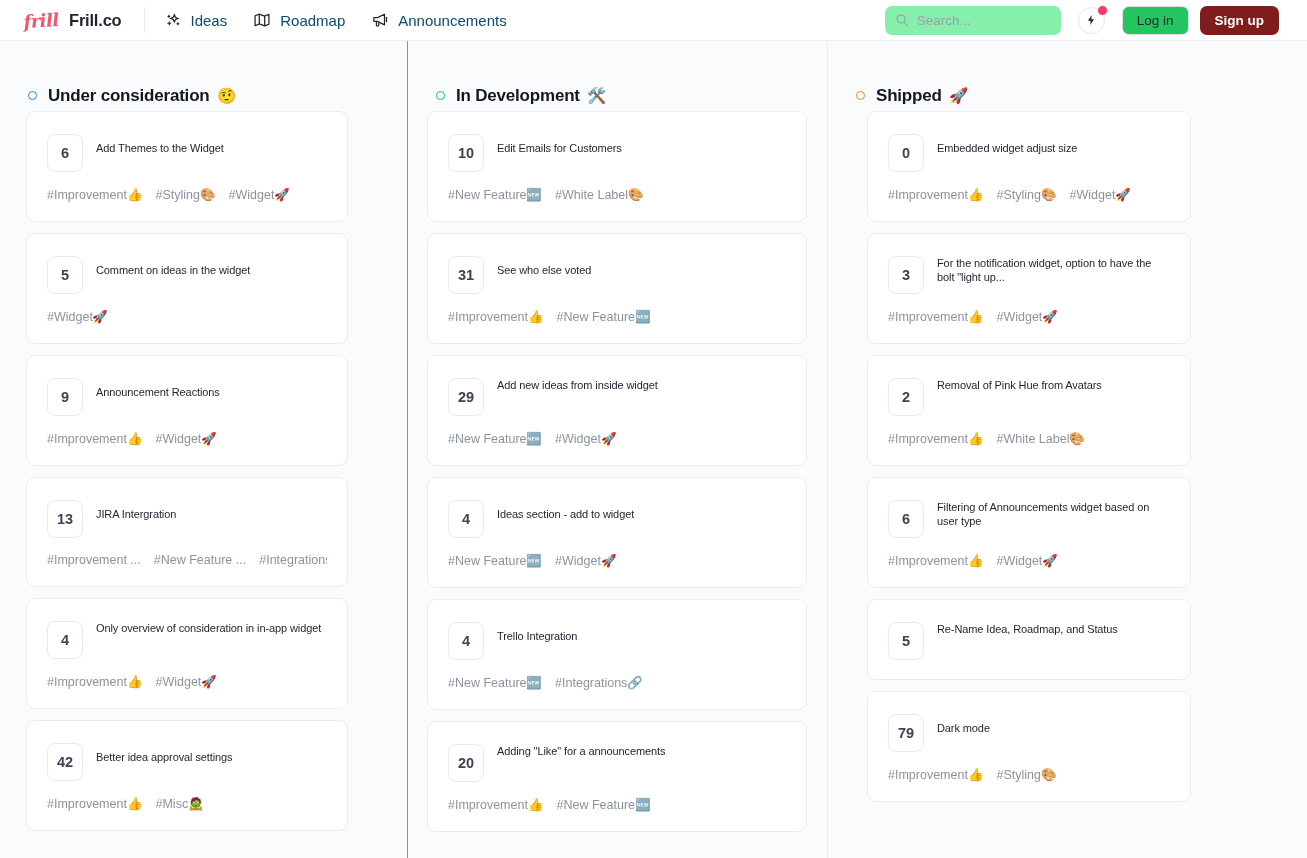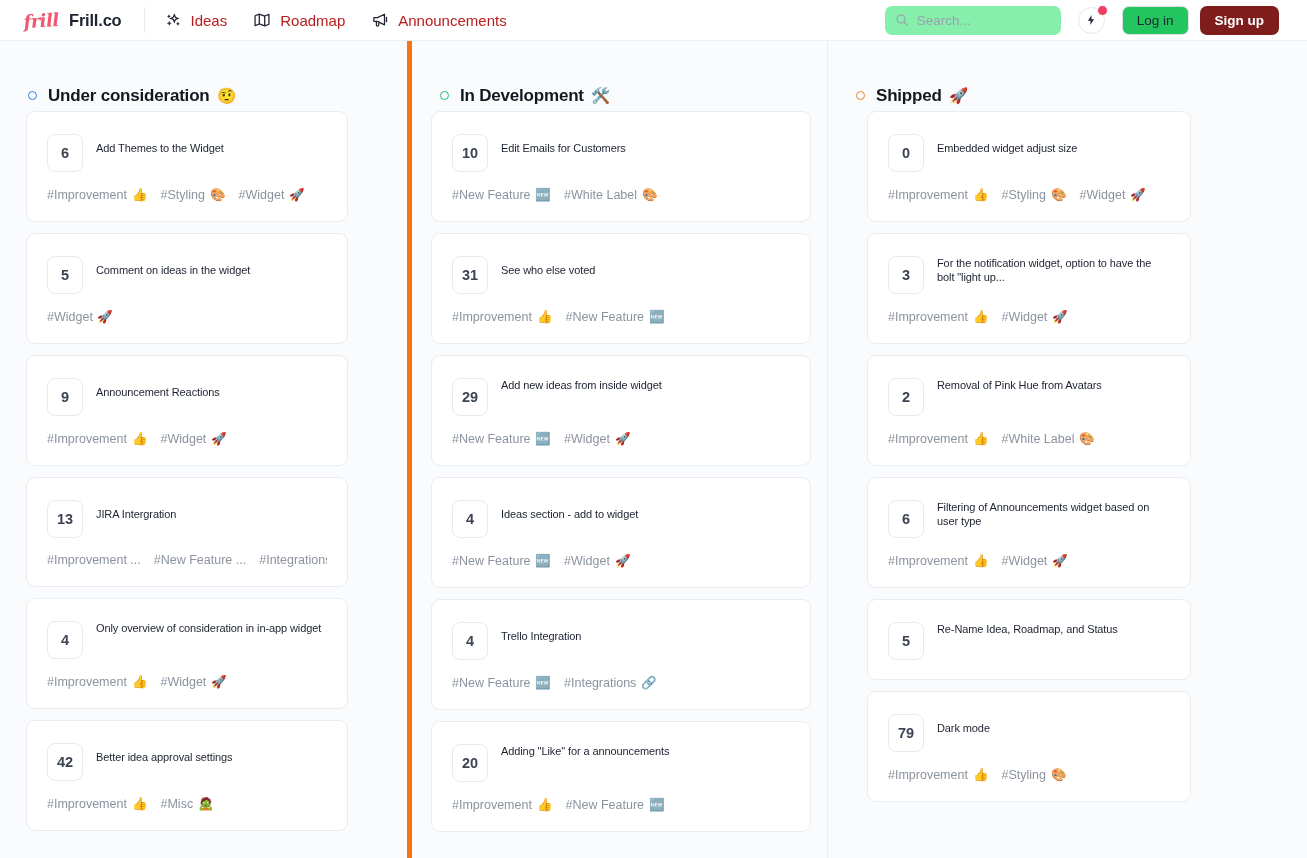--- a/index.html
+++ b/index.html
@@ -42,21 +42,21 @@
   }
   .nav-sep {
     width: 1px; height: 26px;
     background: #e7e9ee;
     margin: 0 20px 0 22px;
   }
   .nav-links { display: flex; align-items: center; gap: 26px; }
   .nav-link {
     display: flex; align-items: center; gap: 9px;
     font-size: 15px;
-    color: #b91c1c;
+    color: #0c4a6e;
     cursor: pointer;
     line-height: 1;
   }
   .nav-link .ico { display: flex; align-items: center; }
   .nav-spacer { flex: 1; }
 
   .search-box {
     width: 176px; height: 29px;
     background: #86efac;
     border-radius: 7px;
@@ -127,21 +127,21 @@
     height: 817px;
     background: #fafbfc;
   }
   .column {
     position: relative;
     height: 100%;
     overflow: hidden;
     background: #fafbfc;
   }
   .col-1 { width: 407px; }
-  .col-2 { width: 420px; border-left: 5px solid #f97316; }
+  .col-2 { width: 420px; border-left: 1px solid #f97316; }
   .col-3 { width: 480px; border-left: 1px solid #eceef1; }
 
   .col-head {
     display: flex; align-items: center;
     gap: 11px;
     padding: 39px 0 0 28px;
     height: 70px;
   }
   .status-dot {
     width: 9px; height: 9px;
@@ -201,21 +201,21 @@
 
   .tags {
     display: flex;
     align-items: center;
     gap: 13px;
     margin-top: 15px;
     flex-wrap: nowrap;
     overflow: hidden;
   }
   .tag {
-    display: flex; align-items: flex-end; gap: 5px;
+    display: flex; align-items: flex-end; 
     font-size: 12.5px;
     color: #8b939f;
     white-space: nowrap;
     cursor: pointer;
   }
   .tag .emoji { font-size: 12.5px; }
   .tag.truncated { color: #8b939f; }
 </style>
 </head>
 <body>

